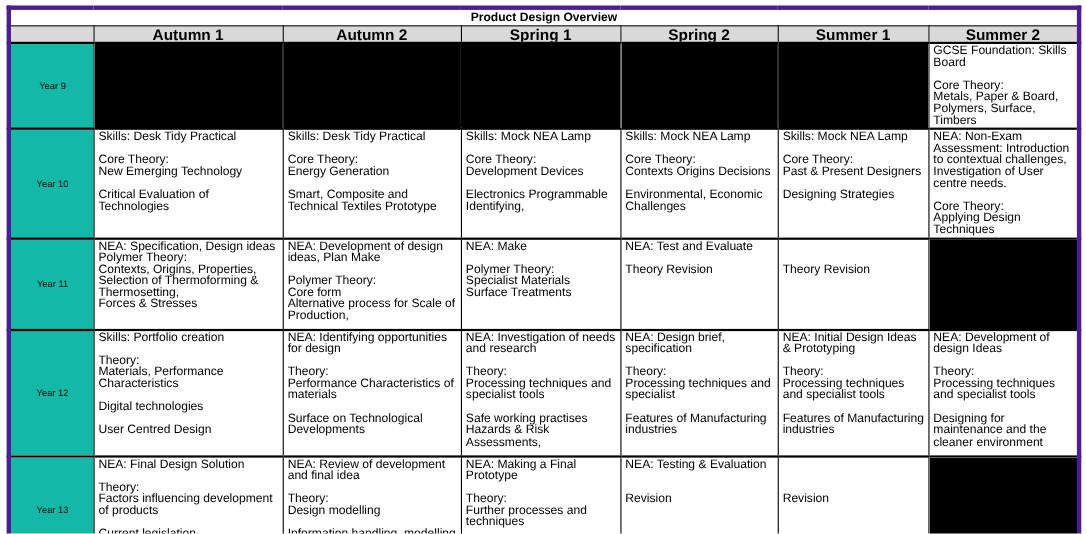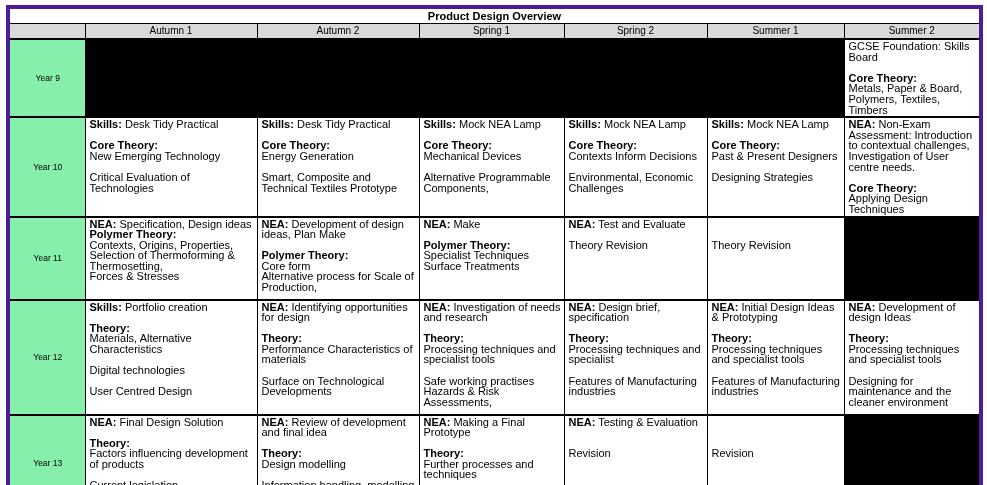--- a/index.html
+++ b/index.html
@@ -31,39 +31,39 @@
   }
   tr.year-row > td{border-top-width:2px;}
 
   td.title-cell{
     font-weight:bold;font-size:11px;line-height:12px;
     text-align:center;padding:0;height:14px;vertical-align:middle;
     background:#ffffff;
   }
   td.hdr,td.corner{
     background:#d9d9d9;
-    font-weight:normal;text-align:center;
-    font-size:10px;line-height:10px;
+    font-weight:bold;text-align:center;
+    font-size:14px;line-height:10px;
     padding:1px;height:12px;vertical-align:middle;
   }
   td.ylabel{
-    background:#86efac;
+    background:#14b8a6;
     text-align:center;vertical-align:middle;
     font-size:8.5px;
   }
   td.blackout{background:#000000;}
 
   tbody tr:nth-child(1){height:60px;}
   tbody tr:nth-child(2){height:84px;}
   tbody tr:nth-child(3){height:83px;}
   tbody tr:nth-child(4){height:115px;}
   tbody tr:nth-child(5){height:98px;}
 
   .ln{min-height:10.6px;}
-  .ln b{font-weight:bold;}
+  .ln b{font-weight:normal;}
 </style>
 </head>
 <body>
 
 <div class="page">
   <table class="curriculum">
     <colgroup>
       <col class="c-label">
         <col class="c-a1">
         <col class="c-a2">
@@ -92,21 +92,21 @@
           <td class="blackout"></td>
           <td class="blackout"></td>
           <td class="blackout"></td>
           <td class="blackout"></td>
           <td class="blackout"></td>
           <td>
             <div class="ln">GCSE Foundation: Skills Board</div>
             <div class="ln"></div>
             <div class="ln"><b>Core Theory:</b></div>
             <div class="ln">Metals, Paper &amp; Board,</div>
-            <div class="ln">Polymers, Textiles, Timbers</div>
+            <div class="ln">Polymers, Surface, Timbers</div>
           </td>
         </tr>
         <tr class="year-row">
           <td class="ylabel">Year 10</td>
           <td>
             <div class="ln"><b>Skills:</b> Desk Tidy Practical</div>
             <div class="ln"></div>
             <div class="ln"><b>Core Theory:</b></div>
             <div class="ln">New Emerging Technology</div>
             <div class="ln"></div>
@@ -117,29 +117,29 @@
             <div class="ln"></div>
             <div class="ln"><b>Core Theory:</b></div>
             <div class="ln">Energy Generation</div>
             <div class="ln"></div>
             <div class="ln">Smart, Composite and Technical Textiles Prototype</div>
           </td>
           <td>
             <div class="ln"><b>Skills:</b> Mock NEA Lamp</div>
             <div class="ln"></div>
             <div class="ln"><b>Core Theory:</b></div>
-            <div class="ln">Mechanical Devices</div>
-            <div class="ln"></div>
-            <div class="ln">Alternative Programmable Components,</div>
+            <div class="ln">Development Devices</div>
+            <div class="ln"></div>
+            <div class="ln">Electronics Programmable Identifying,</div>
           </td>
           <td>
             <div class="ln"><b>Skills:</b> Mock NEA Lamp</div>
             <div class="ln"></div>
             <div class="ln"><b>Core Theory:</b></div>
-            <div class="ln">Contexts Inform Decisions</div>
+            <div class="ln">Contexts Origins Decisions</div>
             <div class="ln"></div>
             <div class="ln">Environmental, Economic Challenges</div>
           </td>
           <td>
             <div class="ln"><b>Skills:</b> Mock NEA Lamp</div>
             <div class="ln"></div>
             <div class="ln"><b>Core Theory:</b></div>
             <div class="ln">Past &amp; Present Designers</div>
             <div class="ln"></div>
             <div class="ln">Designing Strategies</div>
@@ -164,42 +164,42 @@
             <div class="ln"><b>NEA:</b> Development of design ideas, Plan Make</div>
             <div class="ln"></div>
             <div class="ln"><b>Polymer Theory:</b></div>
             <div class="ln">Core form</div>
             <div class="ln">Alternative process for Scale of Production,</div>
           </td>
           <td>
             <div class="ln"><b>NEA:</b> Make</div>
             <div class="ln"></div>
             <div class="ln"><b>Polymer Theory:</b></div>
-            <div class="ln">Specialist Techniques</div>
+            <div class="ln">Specialist Materials</div>
             <div class="ln">Surface Treatments</div>
           </td>
           <td>
             <div class="ln"><b>NEA:</b> Test and Evaluate</div>
             <div class="ln"></div>
             <div class="ln">Theory Revision</div>
           </td>
           <td>
             <div class="ln"></div>
             <div class="ln"></div>
             <div class="ln">Theory Revision</div>
           </td>
           <td class="blackout"></td>
         </tr>
         <tr class="year-row">
           <td class="ylabel">Year 12</td>
           <td>
             <div class="ln"><b>Skills:</b> Portfolio creation</div>
             <div class="ln"></div>
             <div class="ln"><b>Theory:</b></div>
-            <div class="ln">Materials, Alternative Characteristics</div>
+            <div class="ln">Materials, Performance Characteristics</div>
             <div class="ln"></div>
             <div class="ln">Digital technologies</div>
             <div class="ln"></div>
             <div class="ln">User Centred Design</div>
           </td>
           <td>
             <div class="ln"><b>NEA:</b> Identifying opportunities for design</div>
             <div class="ln"></div>
             <div class="ln"><b>Theory:</b></div>
             <div class="ln">Performance Characteristics of materials</div>

